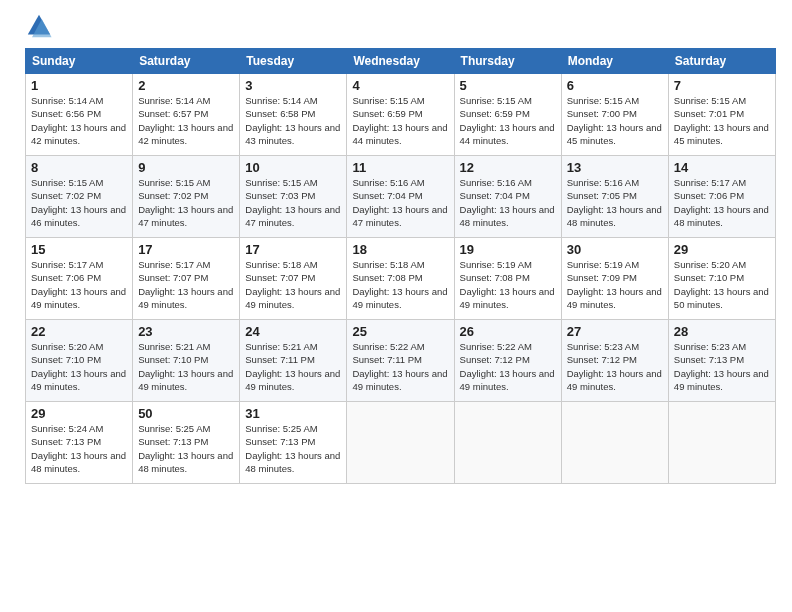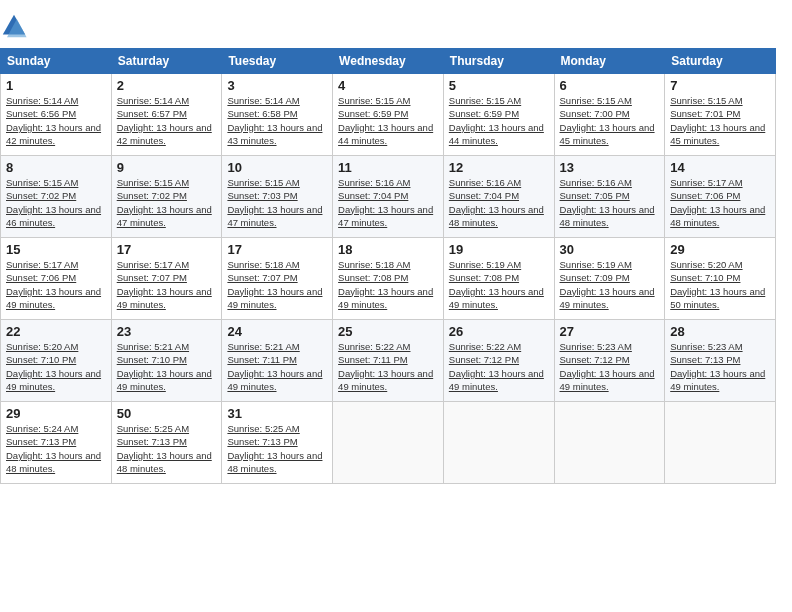--- a/index.html
+++ b/index.html
@@ -7,21 +7,21 @@
       width: 792px;
       height: 612px;
       background: #fff;
       font-family: Arial, sans-serif;
       font-size: 11px;
       overflow: hidden;
     }
     .page {
       width: 792px;
       height: 612px;
-      padding: 12px 16px 12px 0;
+      padding: 12px 16px 12px 25px;
       border-radius: 11px;
     }
     .header {
       display: flex;
       justify-content: space-between;
       align-items: flex-start;
       margin-bottom: 8px;
     }
     .logo {
       display: flex;
@@ -78,21 +78,20 @@
       font-size: 13px;
       font-weight: bold;
       color: #222;
       display: block;
       margin-bottom: 1px;
     }
     .day-info {
       font-size: 9.5px;
       color: #333;
       line-height: 1.4;
-      text-decoration: underline;
     }
     .empty-cell {
       background: #f9f9f9 !important;
     }
   </style>
 </head>
 <body>
 
 <div class="page">
   <div class="header">

